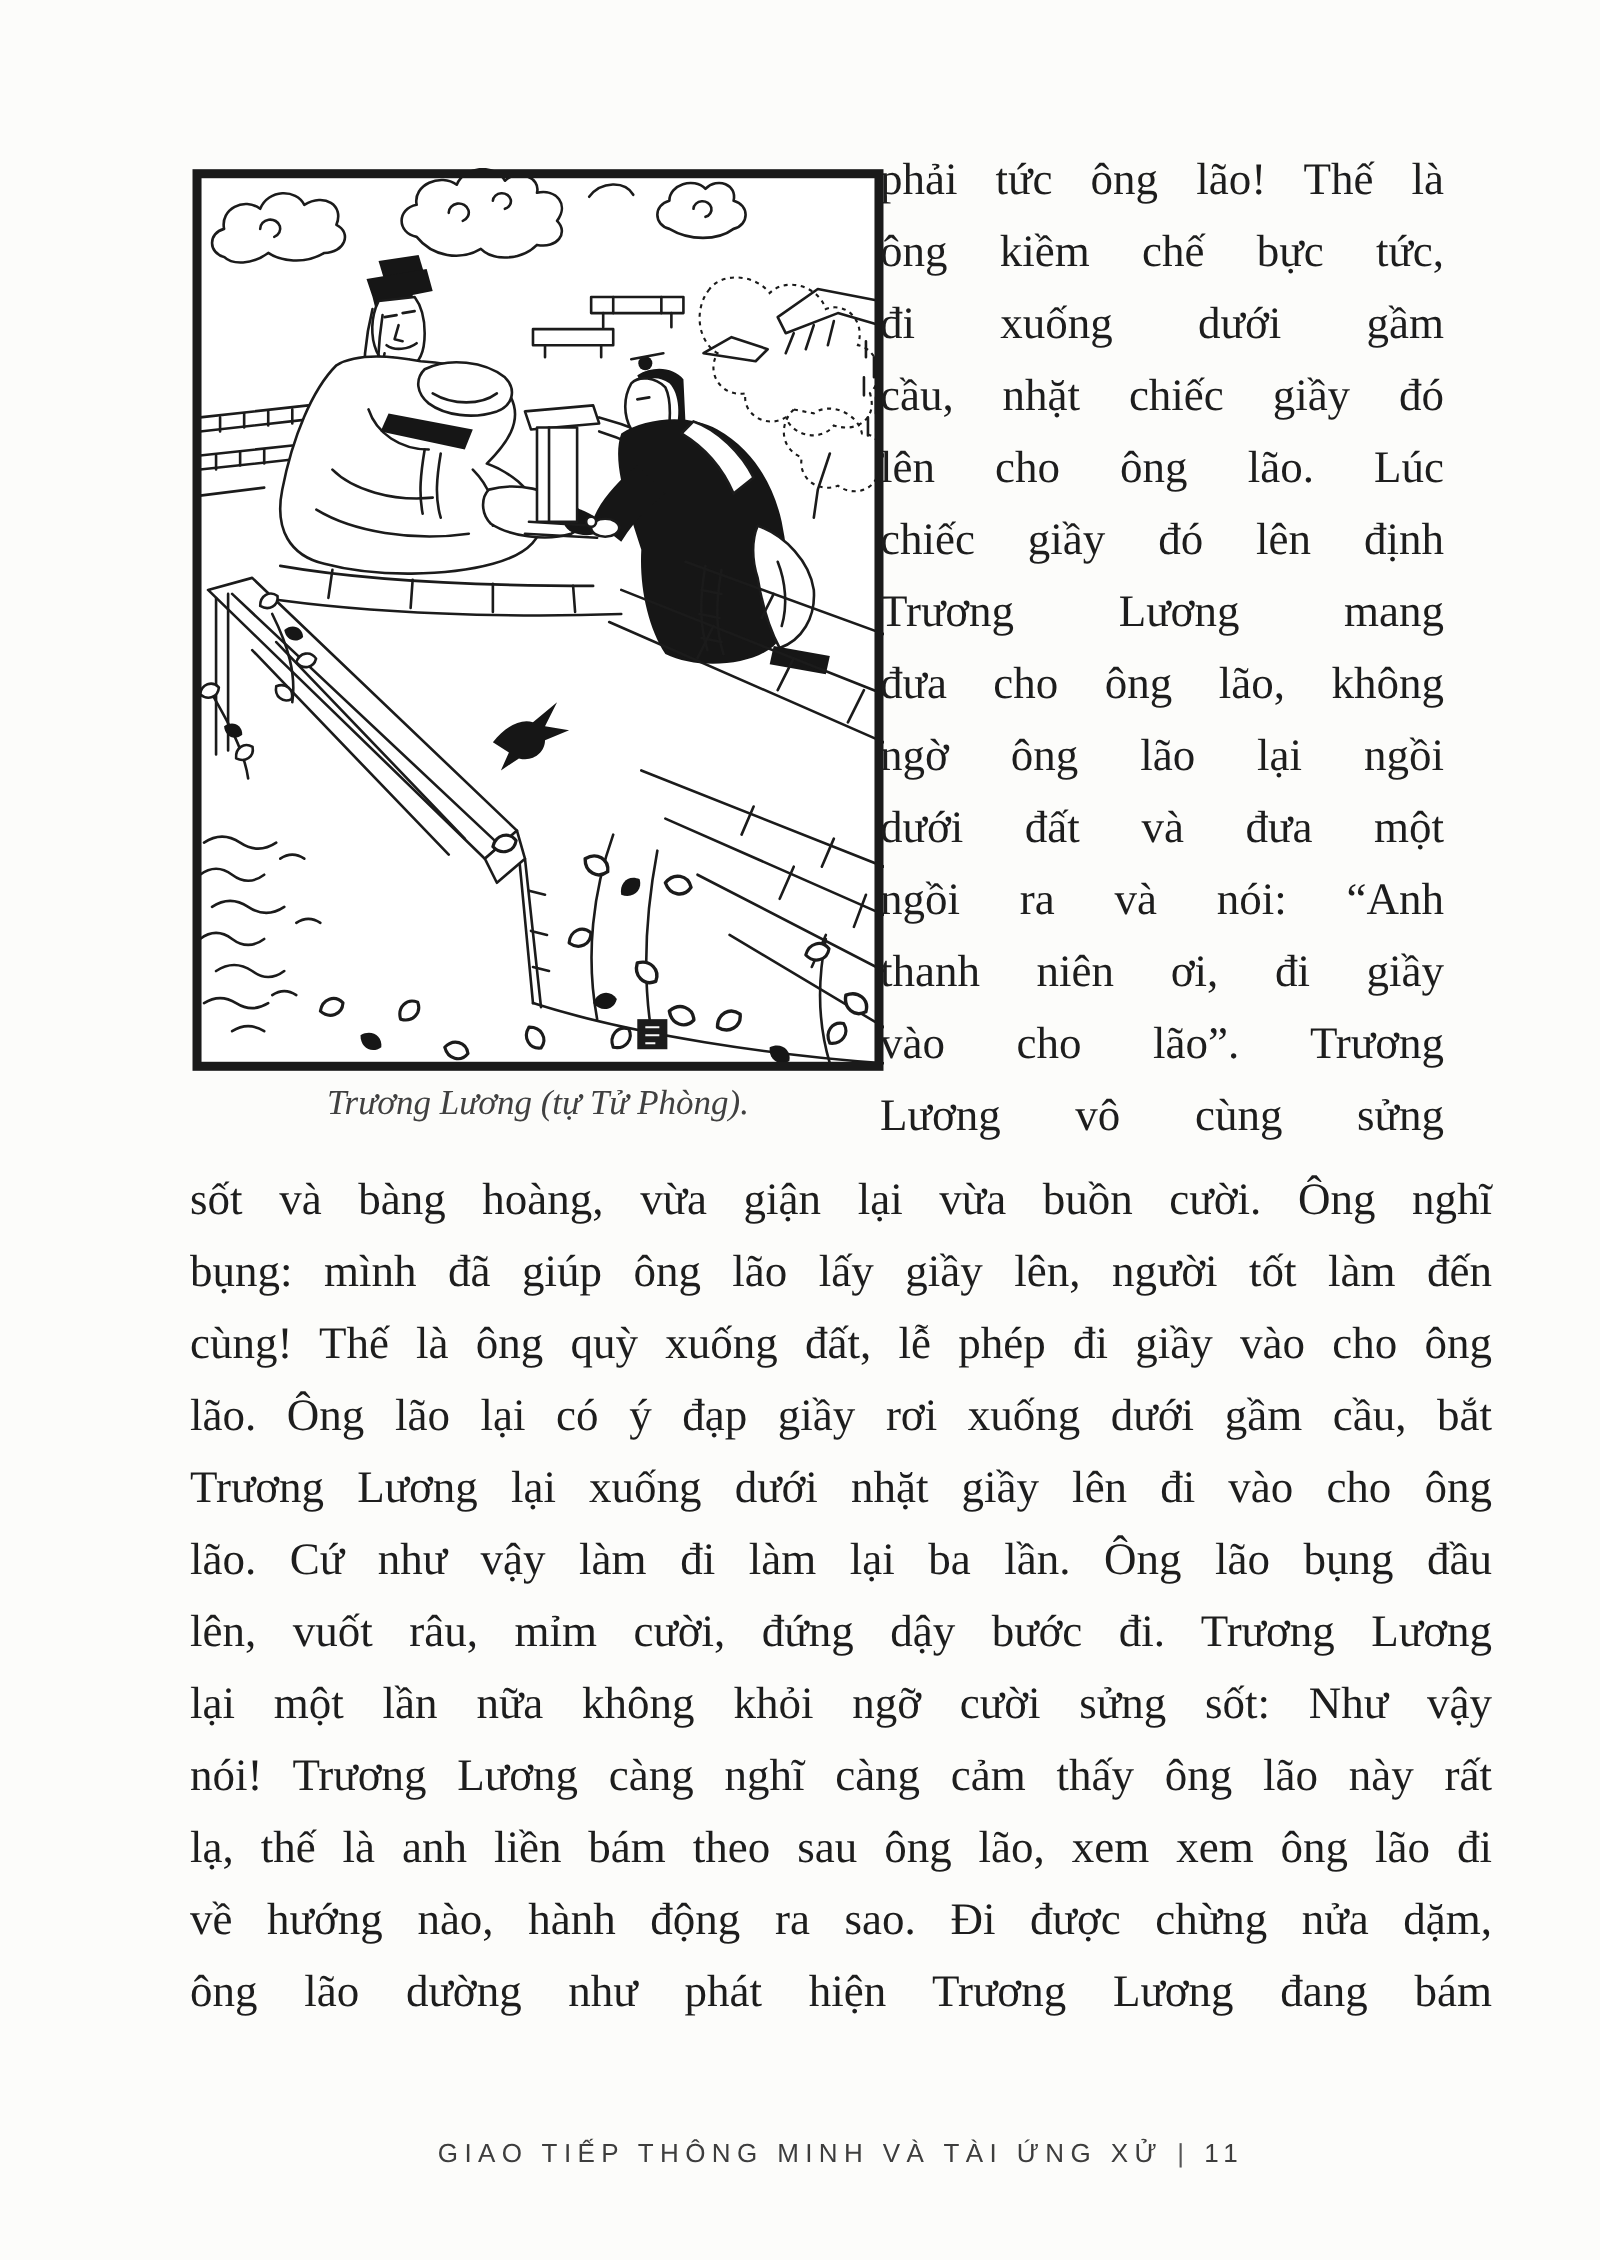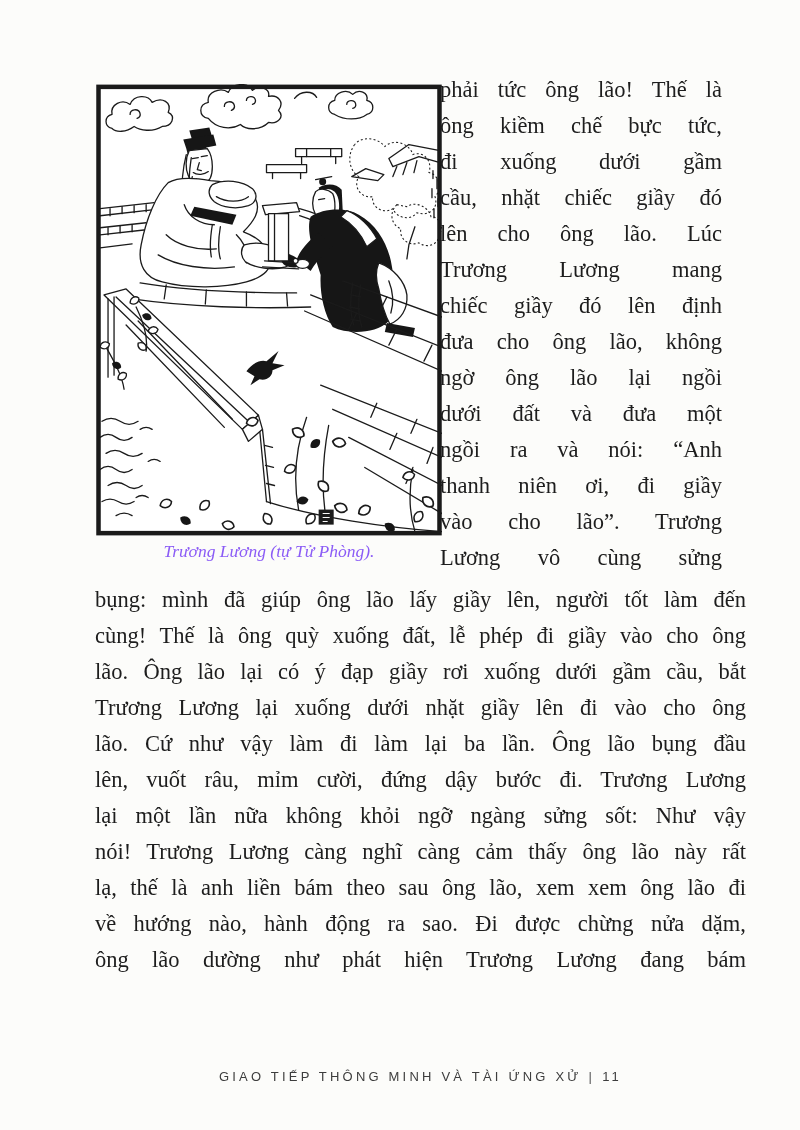--- a/index.html
+++ b/index.html
@@ -14,21 +14,21 @@
   }
   .figure{
     position:absolute;left:96px;top:84px;width:346px;height:452px;
   }
   .figure svg{display:block;width:100%;height:100%;}
   .caption{
     position:absolute;left:96px;top:541px;width:346px;
     text-align:center;
     font-style:italic;
     font-size:17.5px;
-    color:#8b5cf6;
+    color:#404040;
   }
   .col-right{
     position:absolute;left:440px;top:72px;width:282px;
   }
   .col-right .line{
     height:36px;line-height:36px;
     font-size:22.5px;
     text-align:justify;text-align-last:justify;
     text-justify:inter-word;
   }
@@ -219,39 +219,40 @@
   </div>
 
   <div class="caption">Trương Lương (tự Tử Phòng).</div>
 
   <div class="col-right">
       <div class="line">phải tức ông lão! Thế là</div>
       <div class="line">ông kiềm chế bực tức,</div>
       <div class="line">đi xuống dưới gầm</div>
       <div class="line">cầu, nhặt chiếc giầy đó</div>
       <div class="line">lên cho ông lão. Lúc</div>
+      <div class="line">chiếc giầy đó lên định</div>
       <div class="line">Trương Lương mang</div>
-      <div class="line">chiếc giầy đó lên định</div>
       <div class="line">đưa cho ông lão, không</div>
       <div class="line">ngờ ông lão lại ngồi</div>
       <div class="line">dưới đất và đưa một</div>
       <div class="line">ngồi ra và nói: “Anh</div>
       <div class="line">thanh niên ơi, đi giầy</div>
       <div class="line">vào cho lão”. Trương</div>
       <div class="line">Lương vô cùng sửng</div>
     </div>
 
   <div class="body-block">
+      <div class="line">sốt và bàng hoàng, vừa giận lại vừa buồn cười. Ông nghĩ</div>
       <div class="line">bụng: mình đã giúp ông lão lấy giầy lên, người tốt làm đến</div>
       <div class="line">cùng! Thế là ông quỳ xuống đất, lễ phép đi giầy vào cho ông</div>
       <div class="line">lão. Ông lão lại có ý đạp giầy rơi xuống dưới gầm cầu, bắt</div>
       <div class="line">Trương Lương lại xuống dưới nhặt giầy lên đi vào cho ông</div>
       <div class="line">lão. Cứ như vậy làm đi làm lại ba lần. Ông lão bụng đầu</div>
       <div class="line">lên, vuốt râu, mỉm cười, đứng dậy bước đi. Trương Lương</div>
-      <div class="line">lại một lần nữa không khỏi ngỡ ngàng sửng sốt: Như vậy</div>
+      <div class="line">lại một lần nữa không khỏi ngỡ cười sửng sốt: Như vậy</div>
       <div class="line">nói! Trương Lương càng nghĩ càng cảm thấy ông lão này rất</div>
       <div class="line">lạ, thế là anh liền bám theo sau ông lão, xem xem ông lão đi</div>
       <div class="line">về hướng nào, hành động ra sao. Đi được chừng nửa dặm,</div>
       <div class="line">ông lão dường như phát hiện Trương Lương đang bám</div>
     </div>
 
   <div class="footer">
     <span>GIAO TIẾP THÔNG MINH VÀ TÀI ỨNG XỬ</span><span class="sep">|</span><span>11</span>
   </div>
 

